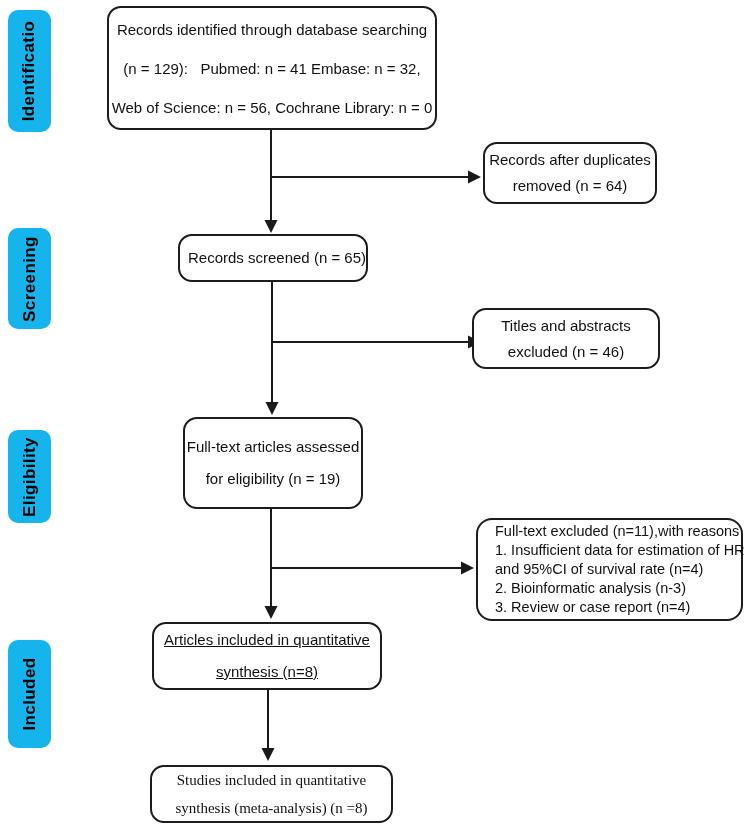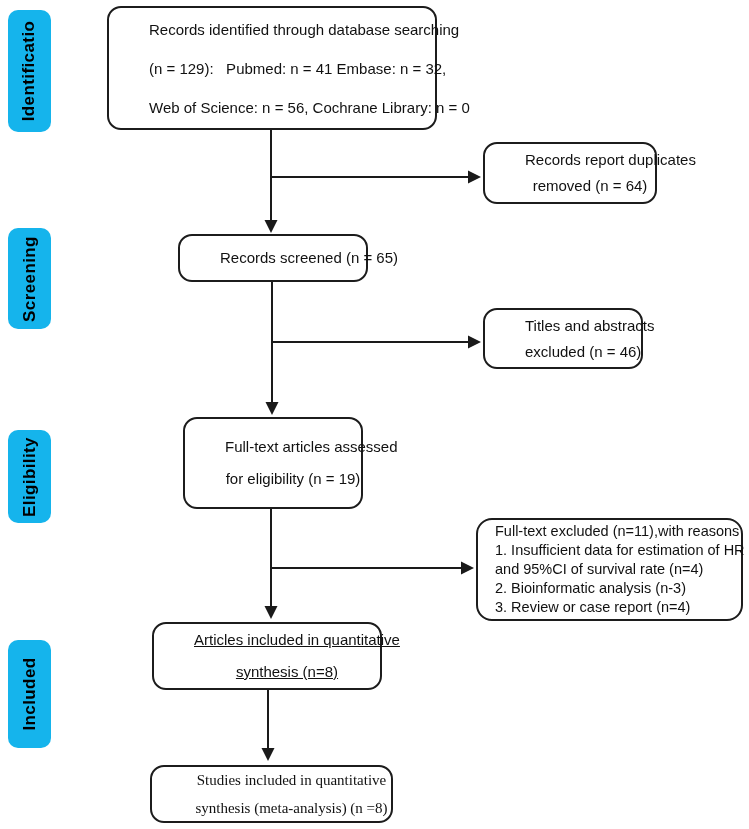--- a/index.html
+++ b/index.html
@@ -14,39 +14,39 @@
     position:absolute;background:var(--stage-bg,#15b4ec);border-radius:10px;
     display:flex;align-items:center;justify-content:center;
   }
   .stage-text{
     transform:rotate(-90deg);white-space:nowrap;font-weight:bold;font-size:17px;
     letter-spacing:0.4px;color:#000;
   }
   .fbox{
     position:absolute;background:#fff;border:2px solid var(--outline,#1c1c1c);
     border-radius:14px;display:flex;flex-direction:column;justify-content:center;
-    text-align:center;font-size:15px;box-sizing:border-box;padding-left:40px;
+    text-align:center;font-size:15px;box-sizing:border-box;
   }
   .fbox .line{white-space:pre;}
   .b1 .line{line-height:39px;}
   .b2 .line,.b4 .line{line-height:26px;}
   .b3 .line{line-height:20px;text-align:right;}
   .b5 .line,.b7 .line{line-height:32px;}
   .b8 .line{line-height:28px;font-family:Liberation Serif, serif;}
   .b6{text-align:left;font-size:14.5px;padding-left:17px;padding-right:2px;border-radius:16px;}
   .b6 .line{line-height:19px;}
   
   .s1{left:8px;top:10px;width:43px;height:122px;}
   .s2{left:8px;top:228px;width:43px;height:101px;}
   .s3{left:8px;top:430px;width:43px;height:93px;}
   .s4{left:8px;top:640px;width:43px;height:108px;}
   .b1{left:107px;top:6px;width:330px;height:124px;}
   .b2{left:483px;top:142px;width:174px;height:62px;}
   .b3{left:178px;top:234px;width:190px;height:48px;}
-  .b4{left:483px;top:308px;width:160px;height:61px;}
+  .b4{left:472px;top:308px;width:188px;height:61px;}
   .b5{left:183px;top:417px;width:180px;height:92px;}
   .b6{left:476px;top:518px;width:267px;height:103px;}
   .b7{left:152px;top:622px;width:230px;height:68px;text-decoration:underline;}
   .b8{left:150px;top:765px;width:243px;height:58px;}
 </style>
 </head>
 <body>
 
 <div class="canvas">
 
@@ -101,21 +101,21 @@
     <span class="stage-text">Included</span>
   </div>
 
   <div class="fbox b1">
     <div class="line">Records identified through database searching</div>
     <div class="line">(n = 129):   Pubmed: n = 41 Embase: n = 32,</div>
     <div class="line">Web of Science: n = 56, Cochrane Library: n = 0</div>
   </div>
 
   <div class="fbox b2">
-    <div class="line">Records report duplicates</div>
+    <div class="line">Records after duplicates</div>
     <div class="line">removed (n = 64)</div>
   </div>
 
   <div class="fbox b3">
     <div class="line">Records screened (n = 65)</div>
   </div>
 
   <div class="fbox b4">
     <div class="line">Titles and abstracts</div>
     <div class="line">excluded (n = 46)</div>

